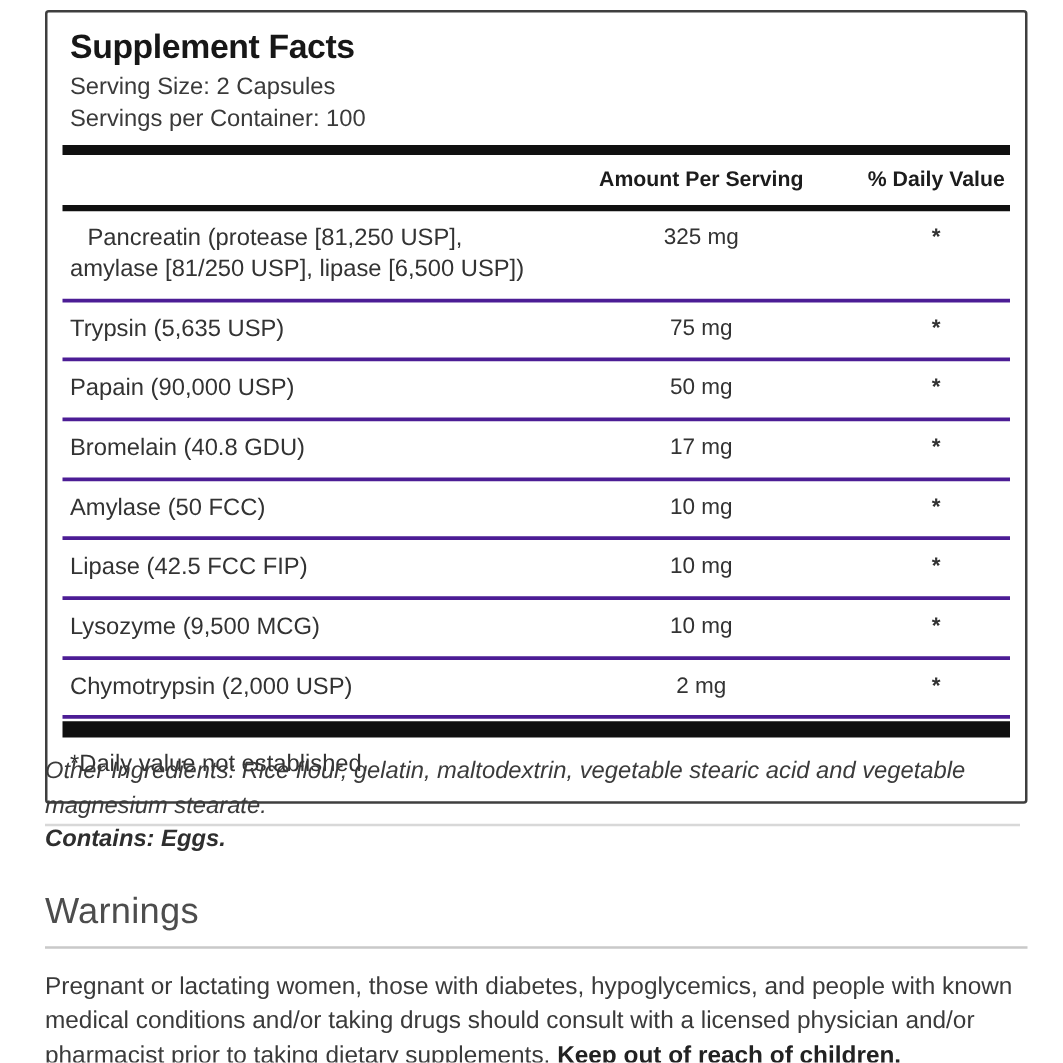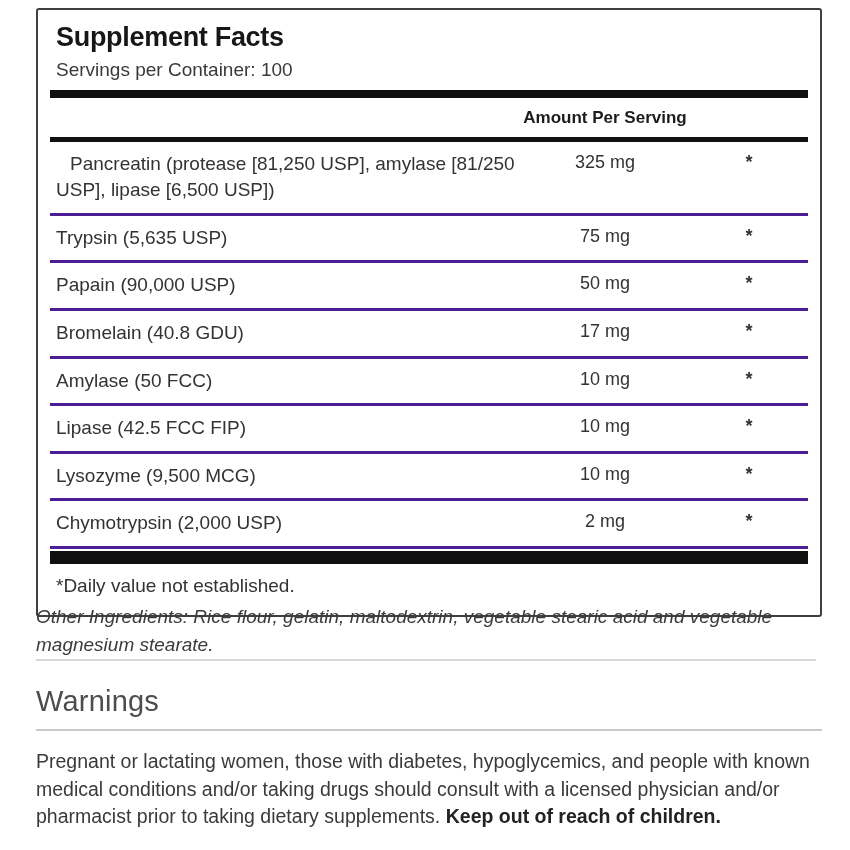--- a/index.html
+++ b/index.html
@@ -37,20 +37,21 @@
   }
   .bar { background: #101010; width: 100%; }
   .bar-thick-top { height: 8px; margin-top: 7px; }
   .bar-mid { height: 5px; }
   .bar-thick-bottom { height: 13px; margin-top: 2px; }
 
   .grid-row {
     display: grid;
     grid-template-columns: 1fr 170px 118px;
     align-items: start;
+    gap: 44px;
   }
   .col-head {
     font-size: 17px;
     font-weight: 700;
     color: #1c1c1c;
     text-align: center;
     line-height: 1.3;
     padding: 9px 0 8px 0;
   }
   .ing-row {
@@ -114,27 +115,29 @@
     border-top: 2px solid #d8d8d8;
   }
 </style>
 </head>
 <body>
 
 <div class="page">
 
   <div class="facts-box">
     <div class="facts-title">Supplement Facts</div>
+    <div class="serving-line">Serving Size: 2 Capsules</div>
     <div class="serving-line">Servings per Container: 100</div>
 
     <div class="bar bar-thick-top"></div>
 
     <div class="grid-row">
       <div></div>
       <div class="col-head">Amount Per Serving</div>
+      <div class="col-head">% Daily Value</div>
     </div>
 
     <div class="bar bar-mid"></div>
 
     <div class="grid-row ing-row">
       <div class="ing-name indent-first">Pancreatin (protease [81,250 USP], amylase [81/250 USP], lipase [6,500 USP])</div>
       <div class="ing-amount">325 mg</div>
       <div class="ing-dv">*</div>
     </div>
     <div class="grid-row ing-row">
@@ -172,20 +175,21 @@
       <div class="ing-amount">2 mg</div>
       <div class="ing-dv">*</div>
     </div>
 
     <div class="bar bar-thick-bottom"></div>
     <div class="footnote">*Daily value not established.</div>
   </div>
 
   <div class="lower">
     <div class="other-ingredients">Other Ingredients: Rice flour, gelatin, maltodextrin, vegetable stearic acid and vegetable magnesium stearate.</div>
+    <div class="contains">Contains: Eggs.</div>
 
     <div class="warnings-heading">Warnings</div>
     <hr class="warnings-rule">
     <p class="warnings-body"><span>Pregnant or lactating women, those with diabetes, hypoglycemics, and people with known medical conditions and/or taking drugs should consult with a licensed physician and/or pharmacist prior to taking dietary supplements.</span> <strong>Keep out of reach of children.</strong></p>
   </div>
 
   <div class="bottom-hairline"></div>
 </div>
 
 </body></html>

